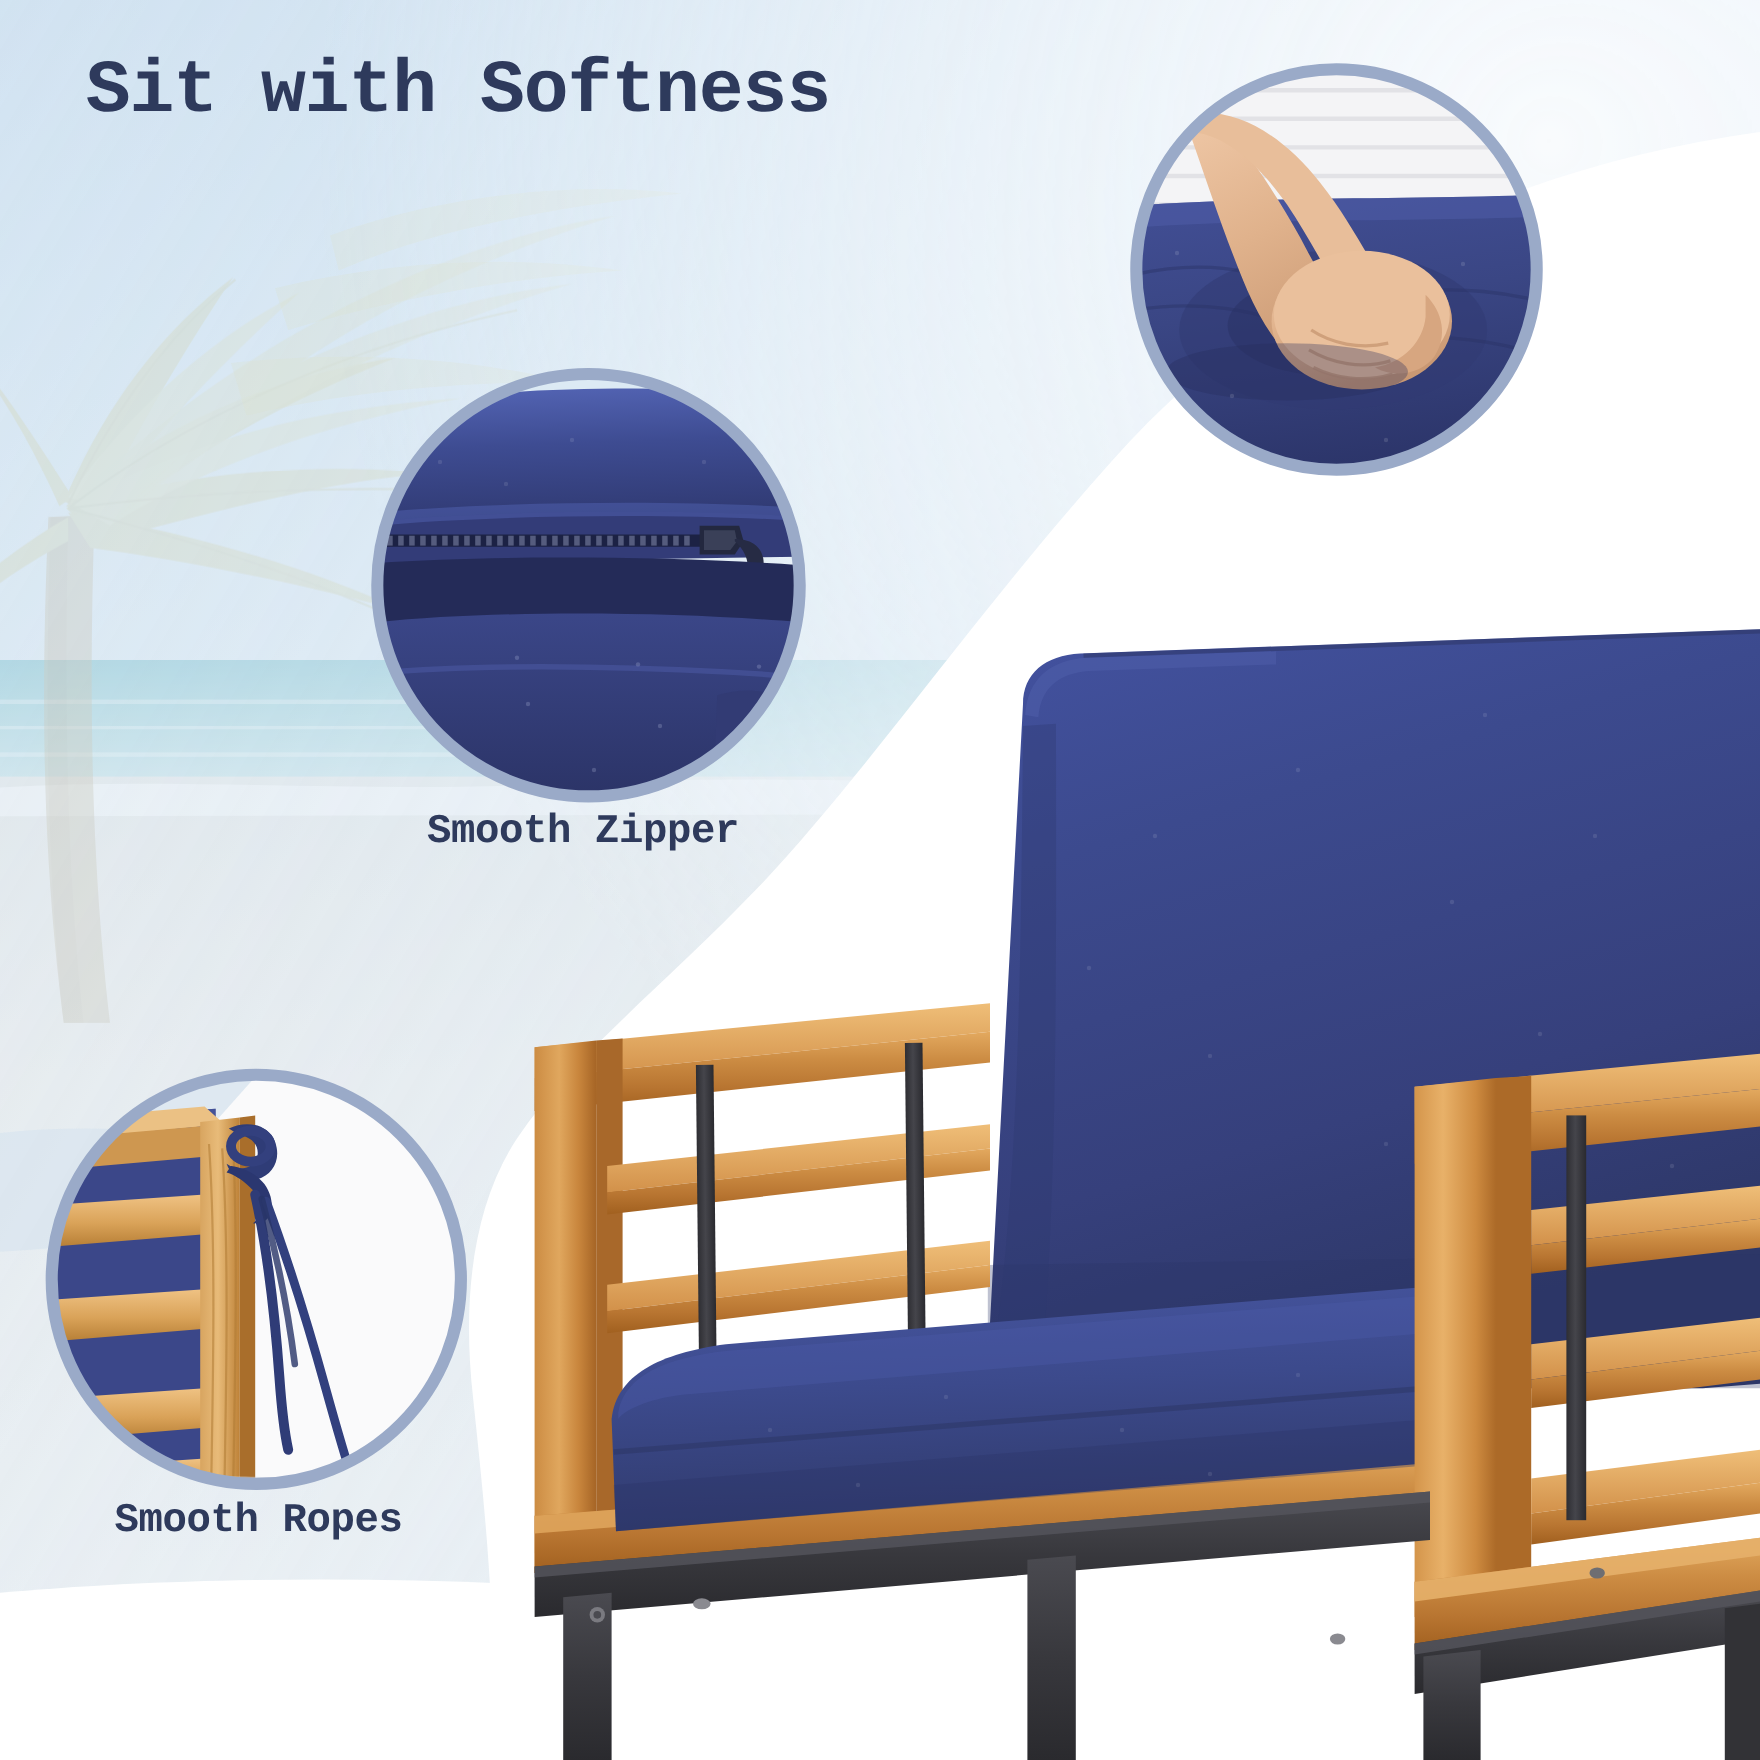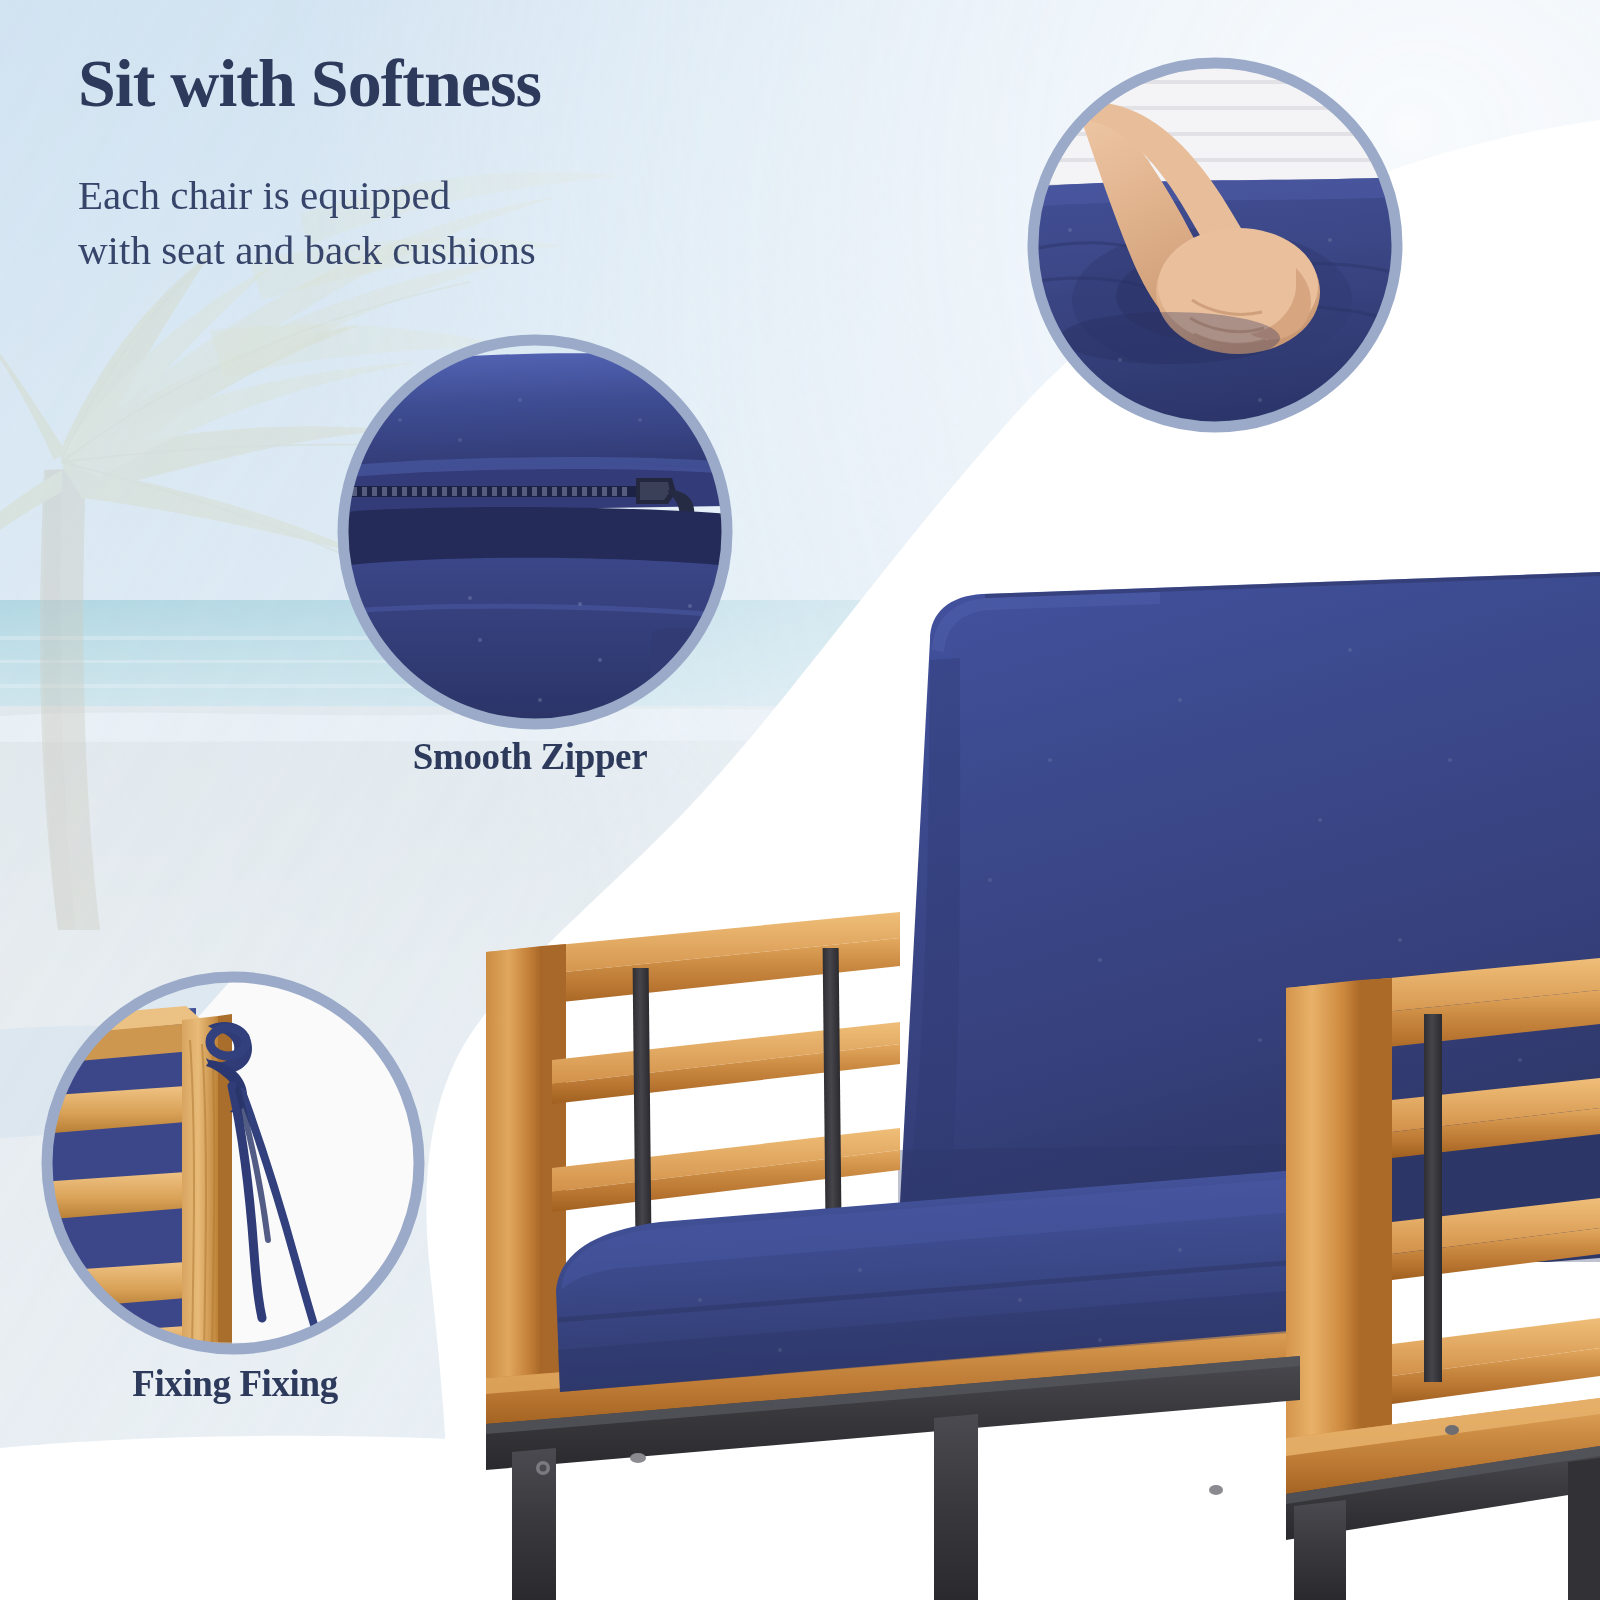--- a/index.html
+++ b/index.html
@@ -5,21 +5,21 @@
   html, body {
     margin: 0;
     padding: 0;
     background: #ffffff;
   }
   #stage {
     position: relative;
     width: 1600px;
     height: 1600px;
     overflow: hidden;
-    font-family: Liberation Serif, serif;
+    font-family: Liberation Mono, monospace;
     background: #ffffff;
   }
   .layer {
     position: absolute;
     inset: 0;
     width: 1600px;
     height: 1600px;
   }
 
   
@@ -566,21 +566,19 @@
         <path d="M238,1090 C252,1142 262,1192 268,1240" stroke="#283468" stroke-width="6" fill="none" stroke-linecap="round" opacity="0.8"></path>
       </g>
 
       <ellipse cx="200" cy="1356" rx="120" ry="14" fill="#D8DBE4" opacity="0.5"></ellipse>
     </g>
     <circle cx="233" cy="1163" r="186" fill="none" stroke="#9AAAC8" stroke-width="11"></circle>
   </svg>
 
   <div class="headline">Sit with Softness</div>
 
-  <div class="subhead">Each chair is equipped
-with seat and back cushions</div>
 
   <div class="callout-label" id="label-zipper">Smooth Zipper</div>
 
 
-  <div class="callout-label" id="label-ropes">Fixing Fixing</div>
+  <div class="callout-label" id="label-ropes">Smooth Ropes</div>
 
 </div>
 
 </body></html>

